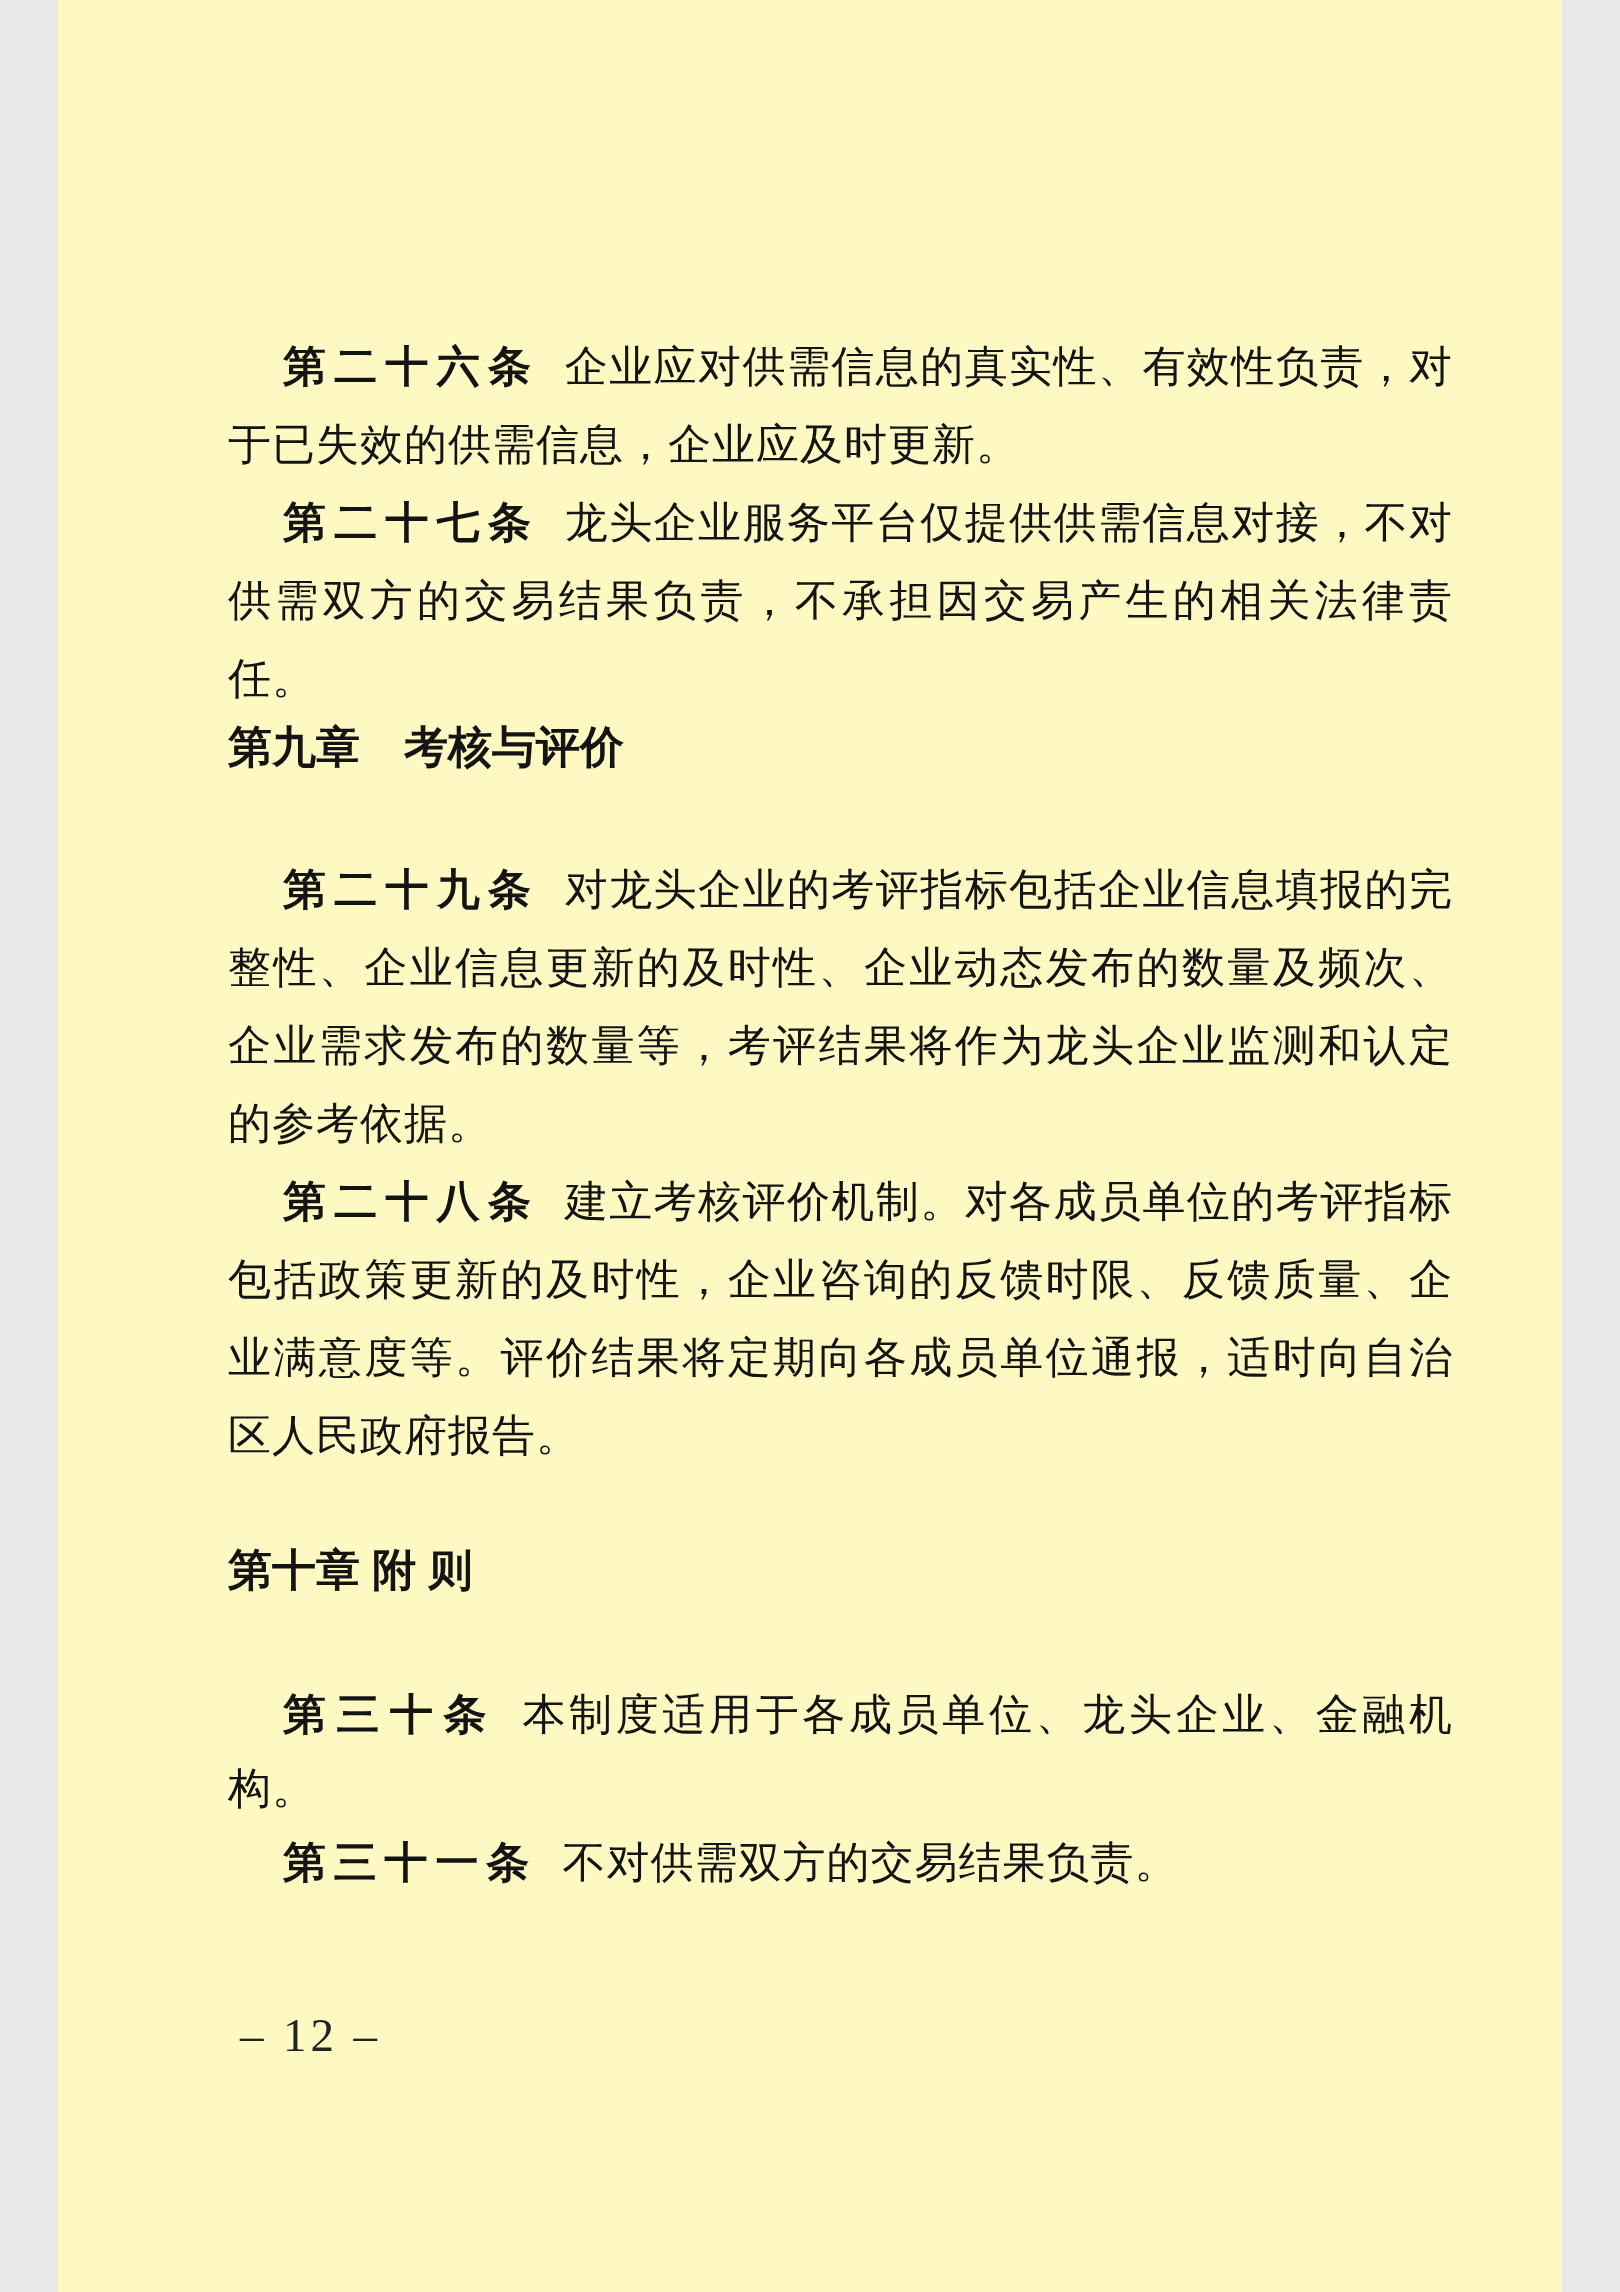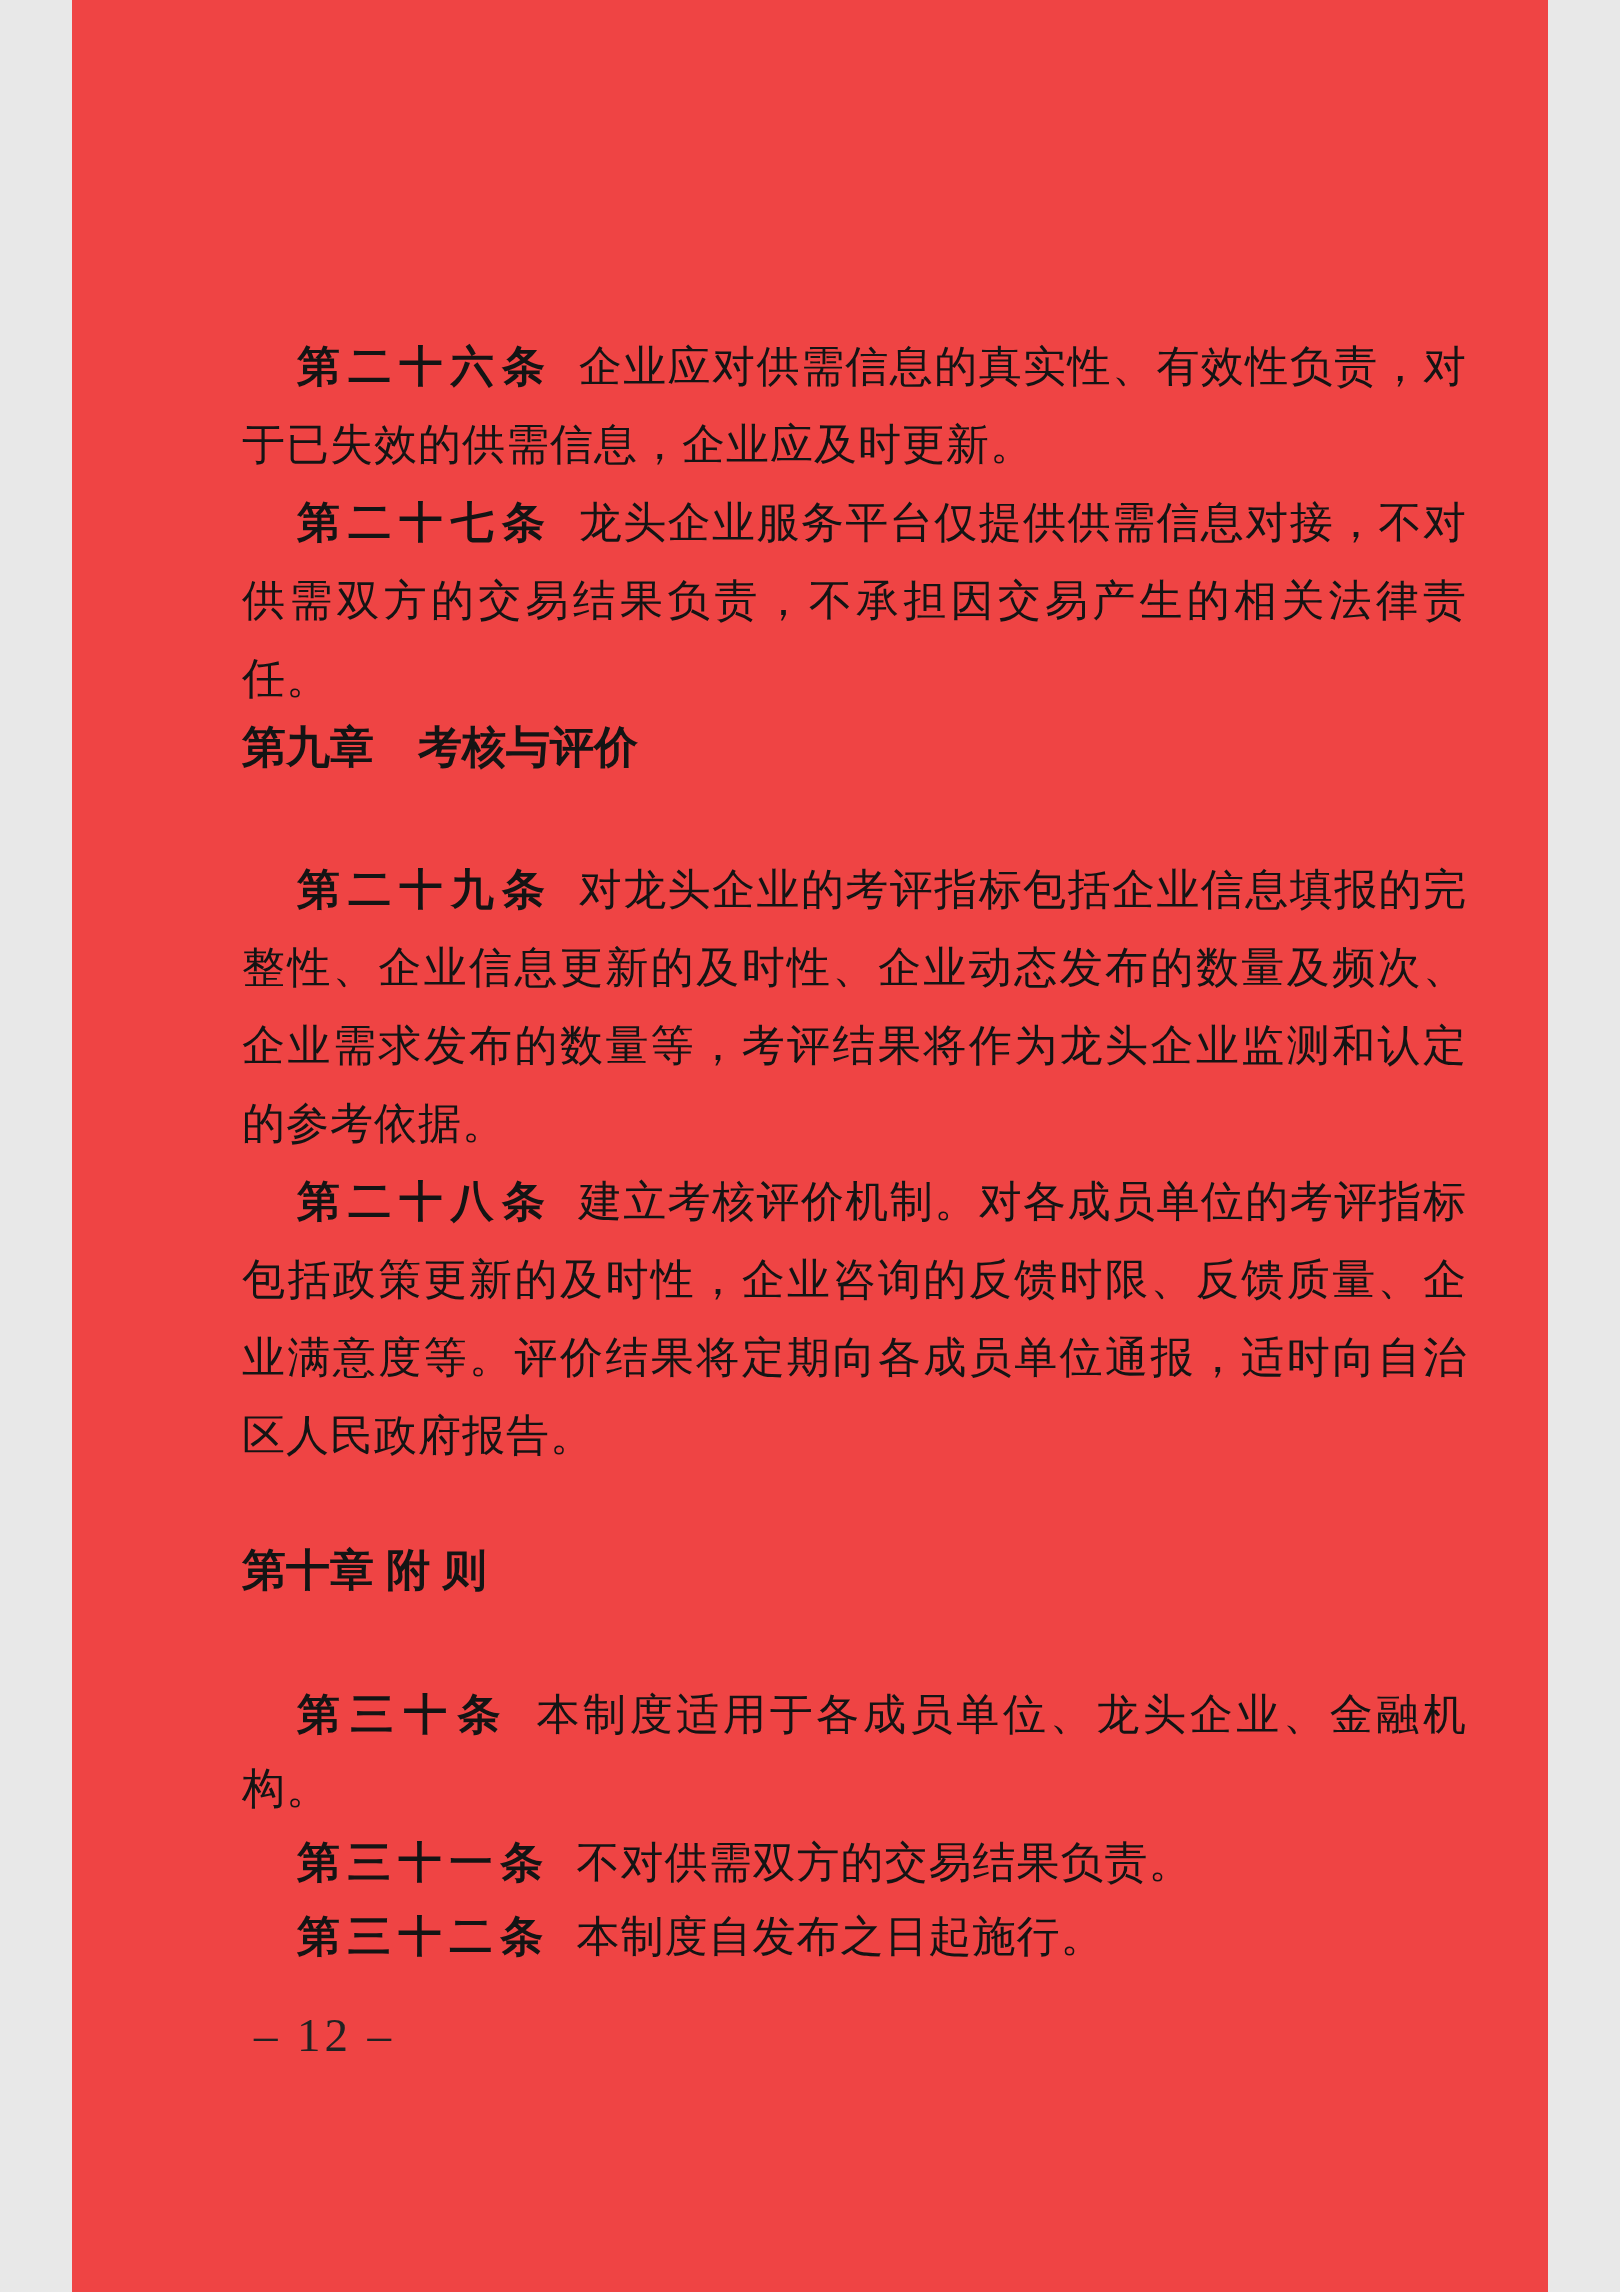--- a/index.html
+++ b/index.html
@@ -4,24 +4,25 @@
 <style>
   html, body {
     margin: 0;
     padding: 0;
     background: #e8e8e8;
   }
   .page {
     position: relative;
     width: 1476px;
     height: 2293px;
-    background: #ef4444;
+    background: #fef9c3;
     margin: 0 auto;
     overflow: hidden;
     color: #141414;
+    padding-left: 28px;
   }
   .content-block {
     position: absolute;
     left: 170px;
     width: 1225px;
   }
   .para {
     font-family: "Liberation Serif", "DejaVu Serif", serif;
     font-size: 43px;
     line-height: 78px;
@@ -76,19 +77,18 @@
   <div class="content-block" style="top: 851px;">
     <p class="para"><span class="art-num">第二十九条</span><span>对龙头企业的考评指标包括企业信息填报的完整性、企业信息更新的及时性、企业动态发布的数量及频次、企业需求发布的数量等，考评结果将作为龙头企业监测和认定的参考依据。</span></p>
     <p class="para"><span class="art-num">第二十八条</span><span>建立考核评价机制。对各成员单位的考评指标包括政策更新的及时性，企业咨询的反馈时限、反馈质量、企业满意度等。评价结果将定期向各成员单位通报，适时向自治区人民政府报告。</span></p>
   </div>
 
   <h2 class="chapter" style="top: 1531px;">第十章 附 则</h2>
 
   <div class="content-block" style="top: 1678px;">
     <p class="para para-tight"><span class="art-num">第三十条</span><span>本制度适用于各成员单位、龙头企业、金融机构。</span></p>
     <p class="para para-tight"><span class="art-num">第三十一条</span><span>不对供需双方的交易结果负责。</span></p>
-    <p class="para para-tight"><span class="art-num">第三十二条</span><span>本制度自发布之日起施行。</span></p>
   </div>
 
   <div class="footer">– 12 –</div>
 
 </div>
 
 
 </body></html>

